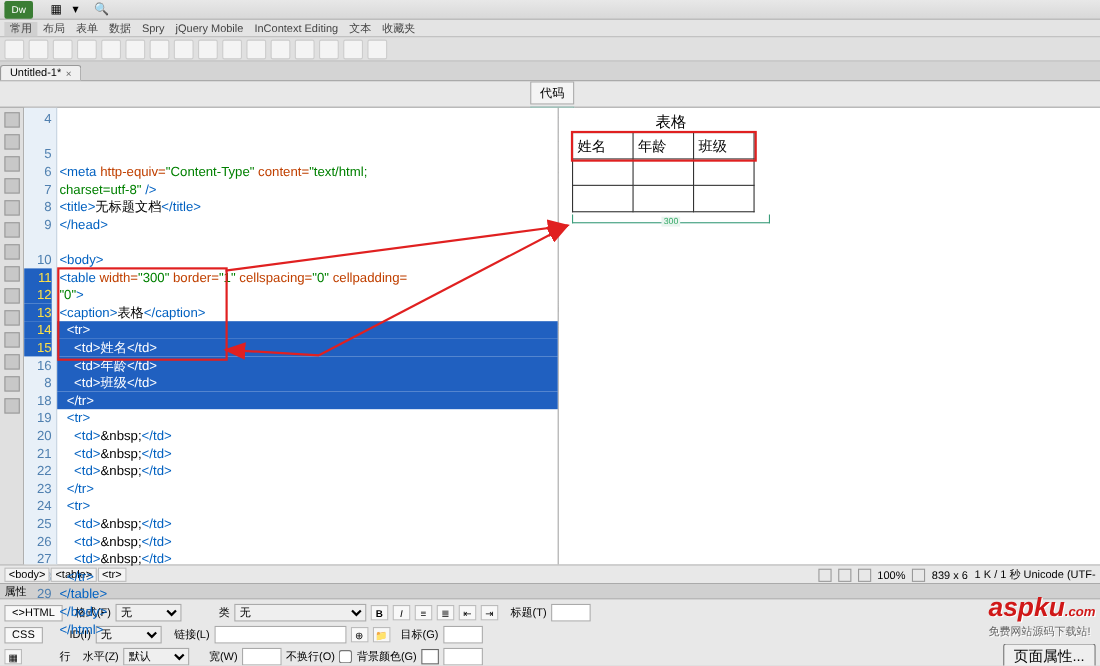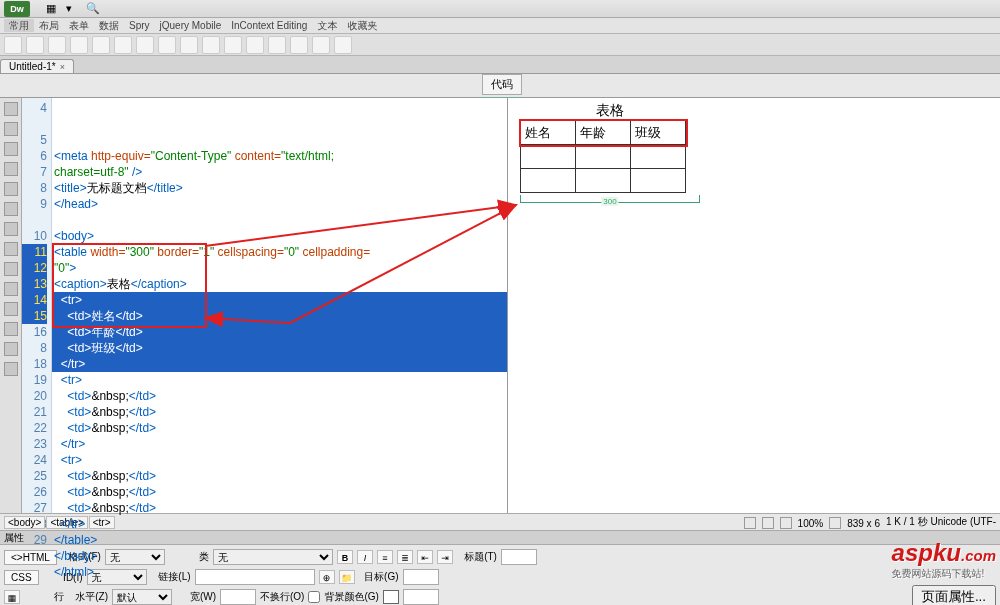--- a/index.html
+++ b/index.html
@@ -1,18 +1,18 @@
 <!DOCTYPE html>
 <html><head>
 <meta charset="utf-8">
 <style>
 * { box-sizing: border-box; margin: 0; padding: 0; font-family: "Microsoft YaHei", Arial, sans-serif; }
 body { width: 1000px; height: 605px; background: #d9d9d9; font-size: 11px; overflow: hidden; position: relative; }
 .menubar { height: 18px; background: linear-gradient(#e8e8e8,#d8d8d8); display: flex; align-items: center; padding-left: 4px; border-bottom: 1px solid #aaa; }
-.dw-logo { width: 26px; height: 16px; background: #3a7d34; color: #fff; font-size: 9px; font-weight: bold; text-align: center; line-height: 16px; margin-right: 6px; border-radius: 2px; }
+.dw-logo { width: 26px; height: 16px; background: #3a7d34; color: #fff; font-size: 9px; font-weight: normal; text-align: center; line-height: 16px; margin-right: 6px; border-radius: 2px; }
 .menu-item { padding: 1px 6px; cursor: default; }
 .menu-extras { margin-left: 10px; display: flex; gap: 6px; }
 .menu-extras span { width: 14px; height: 14px; display: inline-block; }
 .insertbar-row { height: 16px; background: #e4e4e4; display: flex; align-items: center; font-size: 10px; border-bottom: 1px solid #b4b4b4; padding-left: 4px; gap: 2px; }
 .insertbar-row .tab { padding: 1px 5px; color: #444; cursor: default; }
 .insertbar-row .tab.active { background: #d0d0d0; }
 .toolbar2 { height: 22px; background: #e0e0e0; display: flex; align-items: center; padding-left: 4px; gap: 4px; border-bottom: 1px solid #b4b4b4; }
 .toolbar2 .tbtn { width: 18px; height: 18px; background: #f4f4f4; border: 1px solid #ccc; border-radius: 2px; }
 .doc-tabs { height: 18px; background: #d4d4d4; display: flex; align-items: end; padding-left: 0; border-bottom: 1px solid #999; }
 .doc-tab { background: #f0f0f0; border: 1px solid #999; border-bottom: none; padding: 1px 8px; font-size: 10px; border-radius: 3px 3px 0 0; display: flex; align-items: center; gap: 4px; }
@@ -270,15 +270,15 @@
     <span class="lbl">背景颜色(G)</span>
     <div class="colorbox"></div>
     <input style="">
     <span style="flex:1"></span>
     <button style="padding:1px 8px;">页面属性...</button>
   </div>
 
 </div>
 
 <div class="watermark">
-  <span>aspku</span><span style="font-size:15px">.com</span>
+  <span>aspku</span><span style="font-size:12px">.com</span>
   <small>免费网站源码下载站!</small>
 </div>
 
 </body></html>

